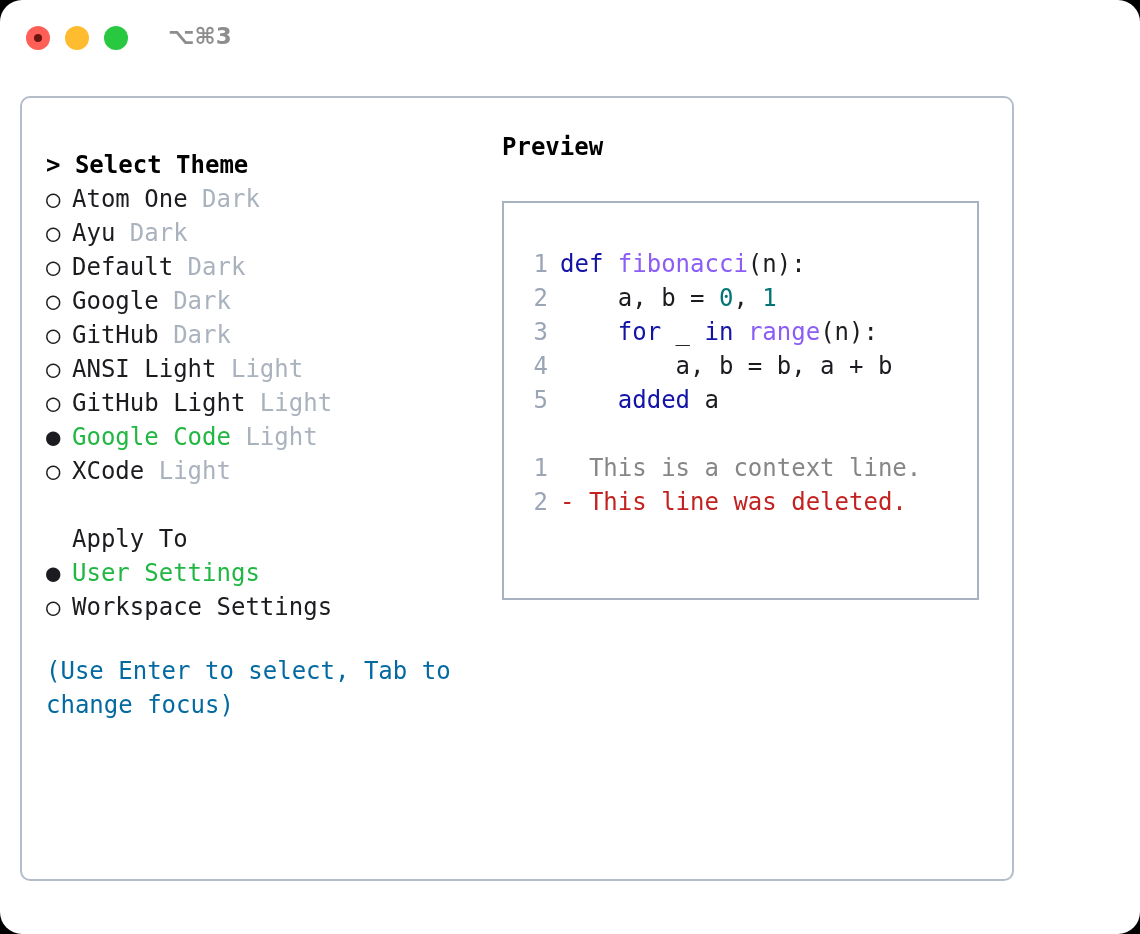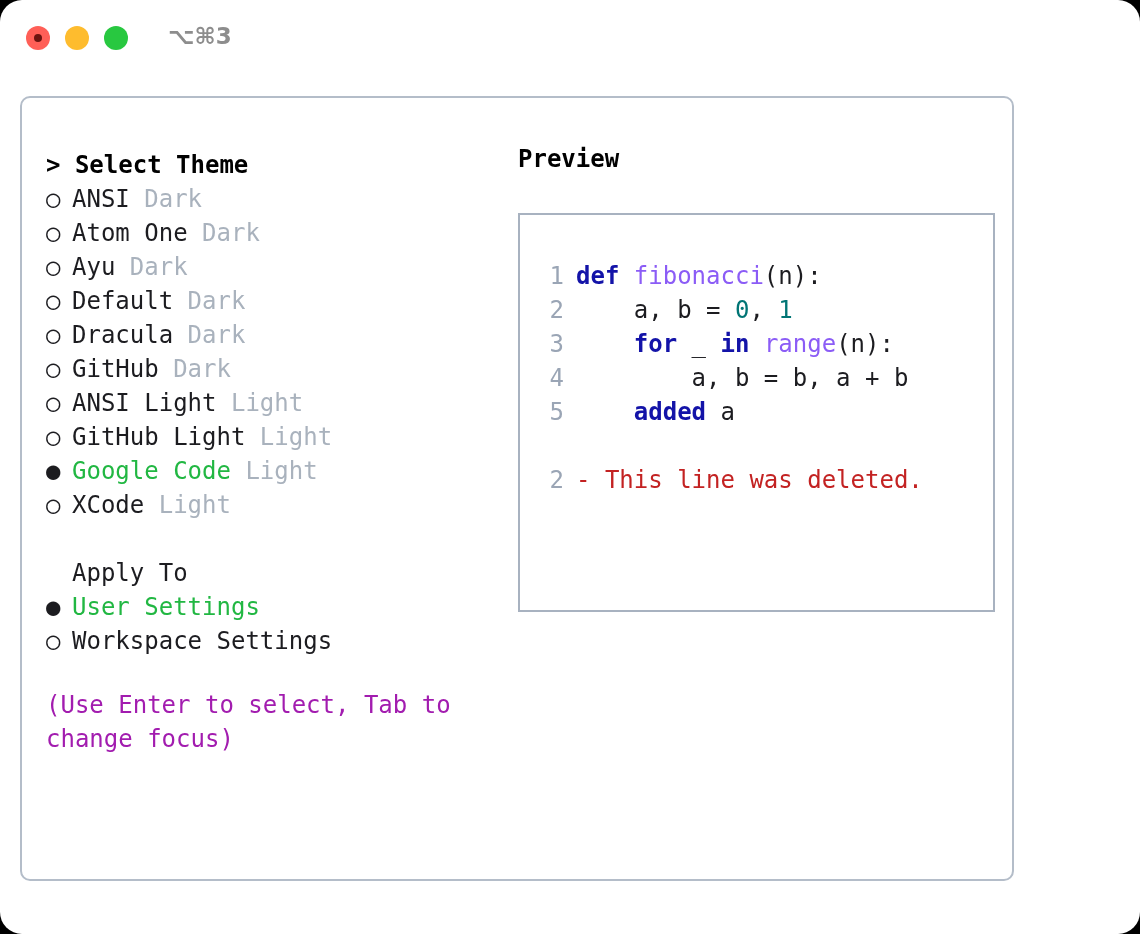--- a/index.html
+++ b/index.html
@@ -123,32 +123,31 @@
     color: #21b742;
   }
   .spacer {
     height: 34px;
   }
 
   .hint {
     margin-top: 30px;
     font-size: 24px;
     line-height: 34px;
-    color: #a21caf;
+    color: #0369a1;
     width: 420px;
     white-space: pre-wrap;
   }
 
   
   .right-col {
     position: absolute;
     left: 480px;
-    top: 44px;
+    top: 32px;
     width: 500px;
-    margin-left: 16px;
   }
   .preview-title {
     font-size: 24px;
     line-height: 34px;
     font-weight: bold;
     color: #000000;
     white-space: pre;
   }
 
   .preview-box {
@@ -168,21 +167,21 @@
     color: #1c1c20;
     padding-left: 20px;
   }
   .lnum {
     display: inline-block;
     width: 24px;
     text-align: right;
     color: #9aa5b5;
     margin-right: 12px;
   }
-  .kw   { color: #1313a8; font-weight: bold; }
+  .kw   { color: #1313a8; }
   .fn   { color: #8b5cf6; }
   .num  { color: #017575; }
   .pl   { color: #1c1c20; }
 
   .ctx  { color: #868686; }
   .del  { color: #c32222; }
   .add  { color: #04c404; }
 
   .blank-line { height: 34px; }
 </style>
@@ -201,25 +200,24 @@
   </div>
 
   <div class="panel">
     <div class="columns">
 
       <div class="left-col">
 
         <div class="row heading">&gt; Select Theme</div>
 
         <div id="theme-list">
-            <div class="row"><span class="marker">○</span><span>ANSI</span><span> </span><span class="variant">Dark</span></div>
             <div class="row"><span class="marker">○</span><span>Atom One</span><span> </span><span class="variant">Dark</span></div>
             <div class="row"><span class="marker">○</span><span>Ayu</span><span> </span><span class="variant">Dark</span></div>
             <div class="row"><span class="marker">○</span><span>Default</span><span> </span><span class="variant">Dark</span></div>
-            <div class="row"><span class="marker">○</span><span>Dracula</span><span> </span><span class="variant">Dark</span></div>
+            <div class="row"><span class="marker">○</span><span>Google</span><span> </span><span class="variant">Dark</span></div>
             <div class="row"><span class="marker">○</span><span>GitHub</span><span> </span><span class="variant">Dark</span></div>
             <div class="row"><span class="marker">○</span><span>ANSI Light</span><span> </span><span class="variant">Light</span></div>
             <div class="row"><span class="marker">○</span><span>GitHub Light</span><span> </span><span class="variant">Light</span></div>
             <div class="row"><span class="marker marker-selected">●</span><span class="selected-label">Google Code</span><span> </span><span class="variant">Light</span></div>
             <div class="row"><span class="marker">○</span><span>XCode</span><span> </span><span class="variant">Light</span></div>
           </div>
 
         <div class="spacer"></div>
 
         <div class="row"><span class="marker"> </span><span>Apply To</span></div>
@@ -238,20 +236,21 @@
         <div class="preview-box">
           <div id="code-block">
               <div class="code-line"><span class="lnum">1</span><span class="kw">def</span><span class="pl"> </span><span class="fn">fibonacci</span><span class="pl">(n):</span></div>
               <div class="code-line"><span class="lnum">2</span><span class="pl">    a, b = </span><span class="num">0</span><span class="pl">, </span><span class="num">1</span></div>
               <div class="code-line"><span class="lnum">3</span><span class="pl">    </span><span class="kw">for</span><span class="pl"> _ </span><span class="kw">in</span><span class="pl"> </span><span class="fn">range</span><span class="pl">(n):</span></div>
               <div class="code-line"><span class="lnum">4</span><span class="pl">        a, b = b, a + b</span></div>
               <div class="code-line"><span class="lnum">5</span><span class="pl">    </span><span class="kw">added</span><span class="pl"> a</span></div>
             </div>
           <div class="blank-line"></div>
           <div id="diff-block">
+              <div class="code-line"><span class="lnum">1</span><span class="ctx"> </span><span> </span><span class="ctx">This is a context line.</span></div>
               <div class="code-line"><span class="lnum">2</span><span class="del">-</span><span> </span><span class="del">This line was deleted.</span></div>
             </div>
         </div>
       </div>
 
     </div>
   </div>
 </div>
 
 </body></html>

